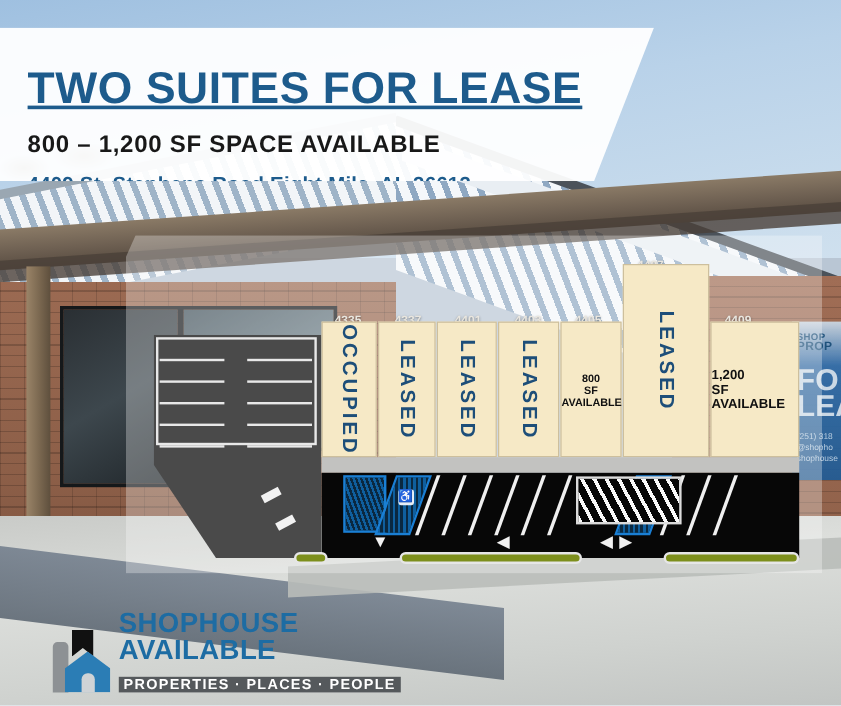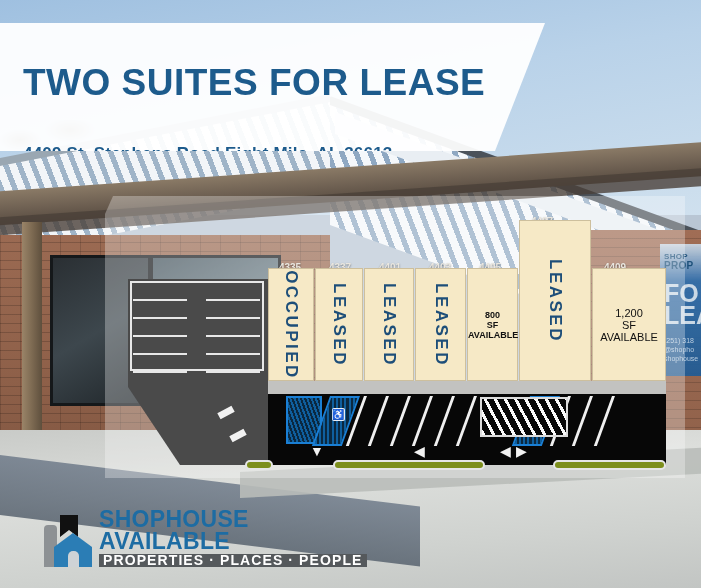--- a/index.html
+++ b/index.html
@@ -53,43 +53,43 @@
   .glassWin{position:absolute;left:150px;top:255px;width:125px;height:115px;
        background:linear-gradient(150deg,#42525b 0%,#6d7f88 55%,#33404a 100%);
        border:3px solid #15181a;}
   .post{position:absolute;left:22px;top:222px;width:20px;height:300px;
        background:linear-gradient(90deg,#9a8468 0%,#7d6a52 50%,#5e4f3d 100%);}
   .wallRight{position:absolute;left:560px;top:230px;width:141px;height:270px;
        background:
          repeating-linear-gradient(0deg,rgba(0,0,0,.16) 0px,rgba(0,0,0,.16) 1px,transparent 1px,transparent 9px),
          linear-gradient(180deg,#a06d55 0%,#8d5f48 100%);}
   
-  .photoSign{position:absolute;left:660px;top:244px;width:41px;height:132px;
+  .photoSign{position:absolute;left:660px;top:268px;width:41px;height:132px;
        background:linear-gradient(180deg,#cddbe8 0%,#2f6fae 28%,#1f5c96 100%);
        opacity:.92;overflow:hidden;}
   .photoSign .l1{position:absolute;left:4px;top:8px;font-size:8px;font-weight:bold;color:#14507f;letter-spacing:.3px;}
   .photoSign .l2{position:absolute;left:4px;top:16px;font-size:10px;font-weight:bold;color:#14507f;letter-spacing:.3px;}
   .photoSign .big{position:absolute;left:4px;top:38px;font-size:25px;line-height:22px;font-weight:bold;color:#cfe2f2;}
   .photoSign .sm{position:absolute;left:4px;top:92px;font-size:7px;color:#bcd6ec;line-height:9px;}
   
   .ground{position:absolute;left:0;top:430px;width:701px;height:158px;
        background:linear-gradient(175deg,#c9cbc8 0%,#dcdedb 35%,#cfd2cf 70%,#c2c5c3 100%);}
   .asphalt{position:absolute;left:0;top:455px;width:420px;height:60px;
        transform:skewY(7deg);transform-origin:left top;
        background:linear-gradient(180deg,#6f7b8a 0%,#58636f 100%);opacity:.85;}
   .curb{position:absolute;left:240px;top:472px;width:461px;height:26px;
        transform:skewY(-3deg);transform-origin:left top;background:#b9bcb9;opacity:.9;}
 
   
   .header{position:absolute;left:0;top:23px;width:545px;height:128px;
        background:rgba(255,255,255,.94);
        clip-path:polygon(0 0, 545px 0, 495px 128px, 0 128px);
        padding:0;}
-  .h-title{position:absolute;left:23px;top:41px;font-size:37px;line-height:37px;
-       font-weight:bold;color:#1d5b8c;letter-spacing:.5px;white-space:nowrap;}
+  .h-title{position:absolute;left:23px;top:32px;font-size:37px;line-height:37px;
+       font-weight:bold;color:#1d5b8c;letter-spacing:.5px;white-space:nowrap;text-decoration:underline;}
   .h-sub{position:absolute;left:23px;top:88px;font-size:20px;line-height:20px;
        font-weight:bold;color:#181818;letter-spacing:.6px;white-space:nowrap;}
   .h-addr{position:absolute;left:23px;top:122px;font-size:17px;line-height:17px;
        font-weight:bold;color:#1d5b8c;letter-spacing:.2px;white-space:nowrap;}
 
   
   .overlay{position:absolute;left:105px;top:196px;width:580px;height:282px;
        background:rgba(255,255,255,.30);
        clip-path:polygon(8px 0, 580px 0, 580px 282px, 0 282px, 0 18px);}
 
@@ -106,21 +106,21 @@
   .suites{position:absolute;left:268px;top:268px;height:113px;}
   .suite{position:absolute;top:0;background:#f6e9c6;border:1px solid #cdbf9d;
        box-sizing:border-box;}
   .suite .vert{position:absolute;left:50%;top:50%;
        transform:translate(-50%,-50%) rotate(90deg);
        font-size:17px;font-weight:bold;color:#1d4e79;letter-spacing:2.5px;
        white-space:nowrap;}
   .suite .flat{position:absolute;left:0;right:0;top:50%;transform:translateY(-50%);
        text-align:center;font-size:9px;font-weight:bold;color:#111;line-height:10px;}
   .suite .flatbig{position:absolute;left:0;right:0;top:50%;transform:translateY(-50%);
-       text-align:center;font-size:11px;font-weight:normal;color:#111;line-height:12px;}
+       text-align:left;font-size:11px;font-weight:bold;color:#111;line-height:12px;}
   .snum{position:absolute;font-size:10px;color:#e9e6df;font-weight:bold;
        text-align:center;text-shadow:0 1px 2px rgba(0,0,0,.45);}
 
   
   .sidewalk{position:absolute;left:268px;top:381px;width:398px;height:13px;
        background:#c2c2c0;}
   .drive{position:absolute;left:268px;top:394px;width:398px;height:71px;background:#070707;}
   .pstripe{position:absolute;top:0;width:3px;height:50px;background:#f0f0f0;
        transform-origin:top left;transform:skewX(-20deg);}
   .hc{position:absolute;top:0;width:30px;height:50px;
@@ -142,21 +142,21 @@
        border-radius:4px 4px 0 0;}
   .lm-flag{position:absolute;left:16px;top:0;width:18px;height:22px;background:#111;
        clip-path:polygon(0 0,18px 0,18px 22px,9px 15px,0 22px);}
   .lm-house{position:absolute;left:10px;bottom:0;width:38px;height:34px;background:#2b7db5;
        clip-path:polygon(19px 0, 38px 14px, 38px 34px, 0 34px, 0 14px);}
   .lm-door{position:absolute;left:24px;bottom:0;width:11px;height:16px;background:#cfd3d6;
        border-radius:5px 5px 0 0;}
   .logo-text{display:flex;flex-direction:column;}
   .lt1{font-size:23px;line-height:22px;font-weight:bold;color:#1d6ca3;letter-spacing:.3px;}
   .lt2{font-size:23px;line-height:22px;font-weight:bold;color:#1d6ca3;letter-spacing:.3px;}
-  .lt3{margin-top:2px;background:#55595c;color:#fff;font-size:14px;line-height:11px;
+  .lt3{margin-top:12px;background:#55595c;color:#fff;font-size:12px;line-height:11px;
        font-weight:bold;letter-spacing:1.1px;padding:1px 4px;text-align:center;}
 </style>
 </head>
 <body>
 
 <div id="poster">
 
   <div class="photo">
     <div class="sky"></div>
     <div class="trees"></div>
@@ -183,20 +183,21 @@
       <div class="sm">
         <span>(251) 318</span><br>
         <span>@shopho</span><br>
         <span>shophouse</span>
       </div>
     </div>
   </div>
 
   <div class="header">
     <div class="h-title">TWO SUITES FOR LEASE</div>
+    <div class="h-sub">800 – 1,200 SF SPACE AVAILABLE</div>
     <div class="h-addr">4409 St. Stephens Road Eight Mile, AL 36613</div>
   </div>
 
   <div class="overlay"></div>
 
   <div class="lot"></div>
   <div class="lot-inner"></div>
   <div id="stalls">
       <div class="stall" style="left: 133px; top: 299px; width: 54px;"></div>
       <div class="stall" style="left: 206px; top: 299px; width: 54px;"></div>

